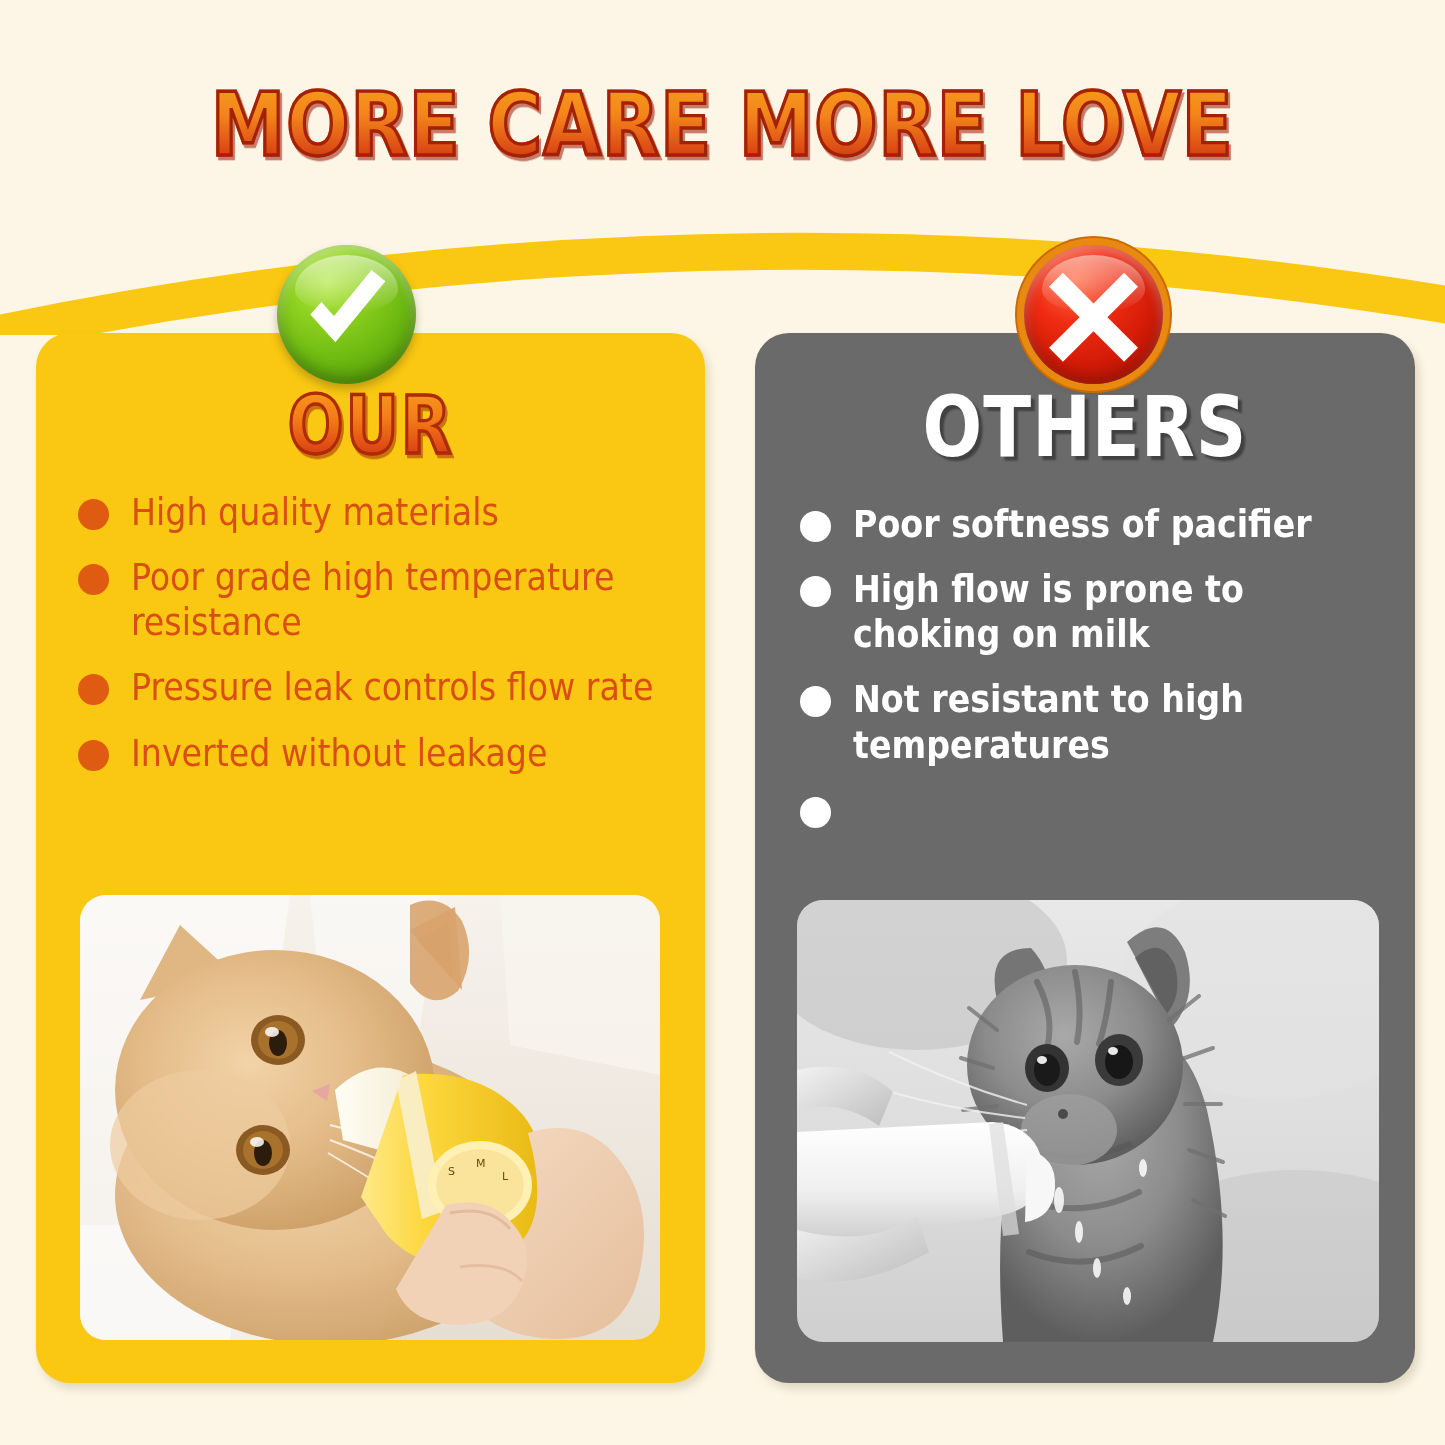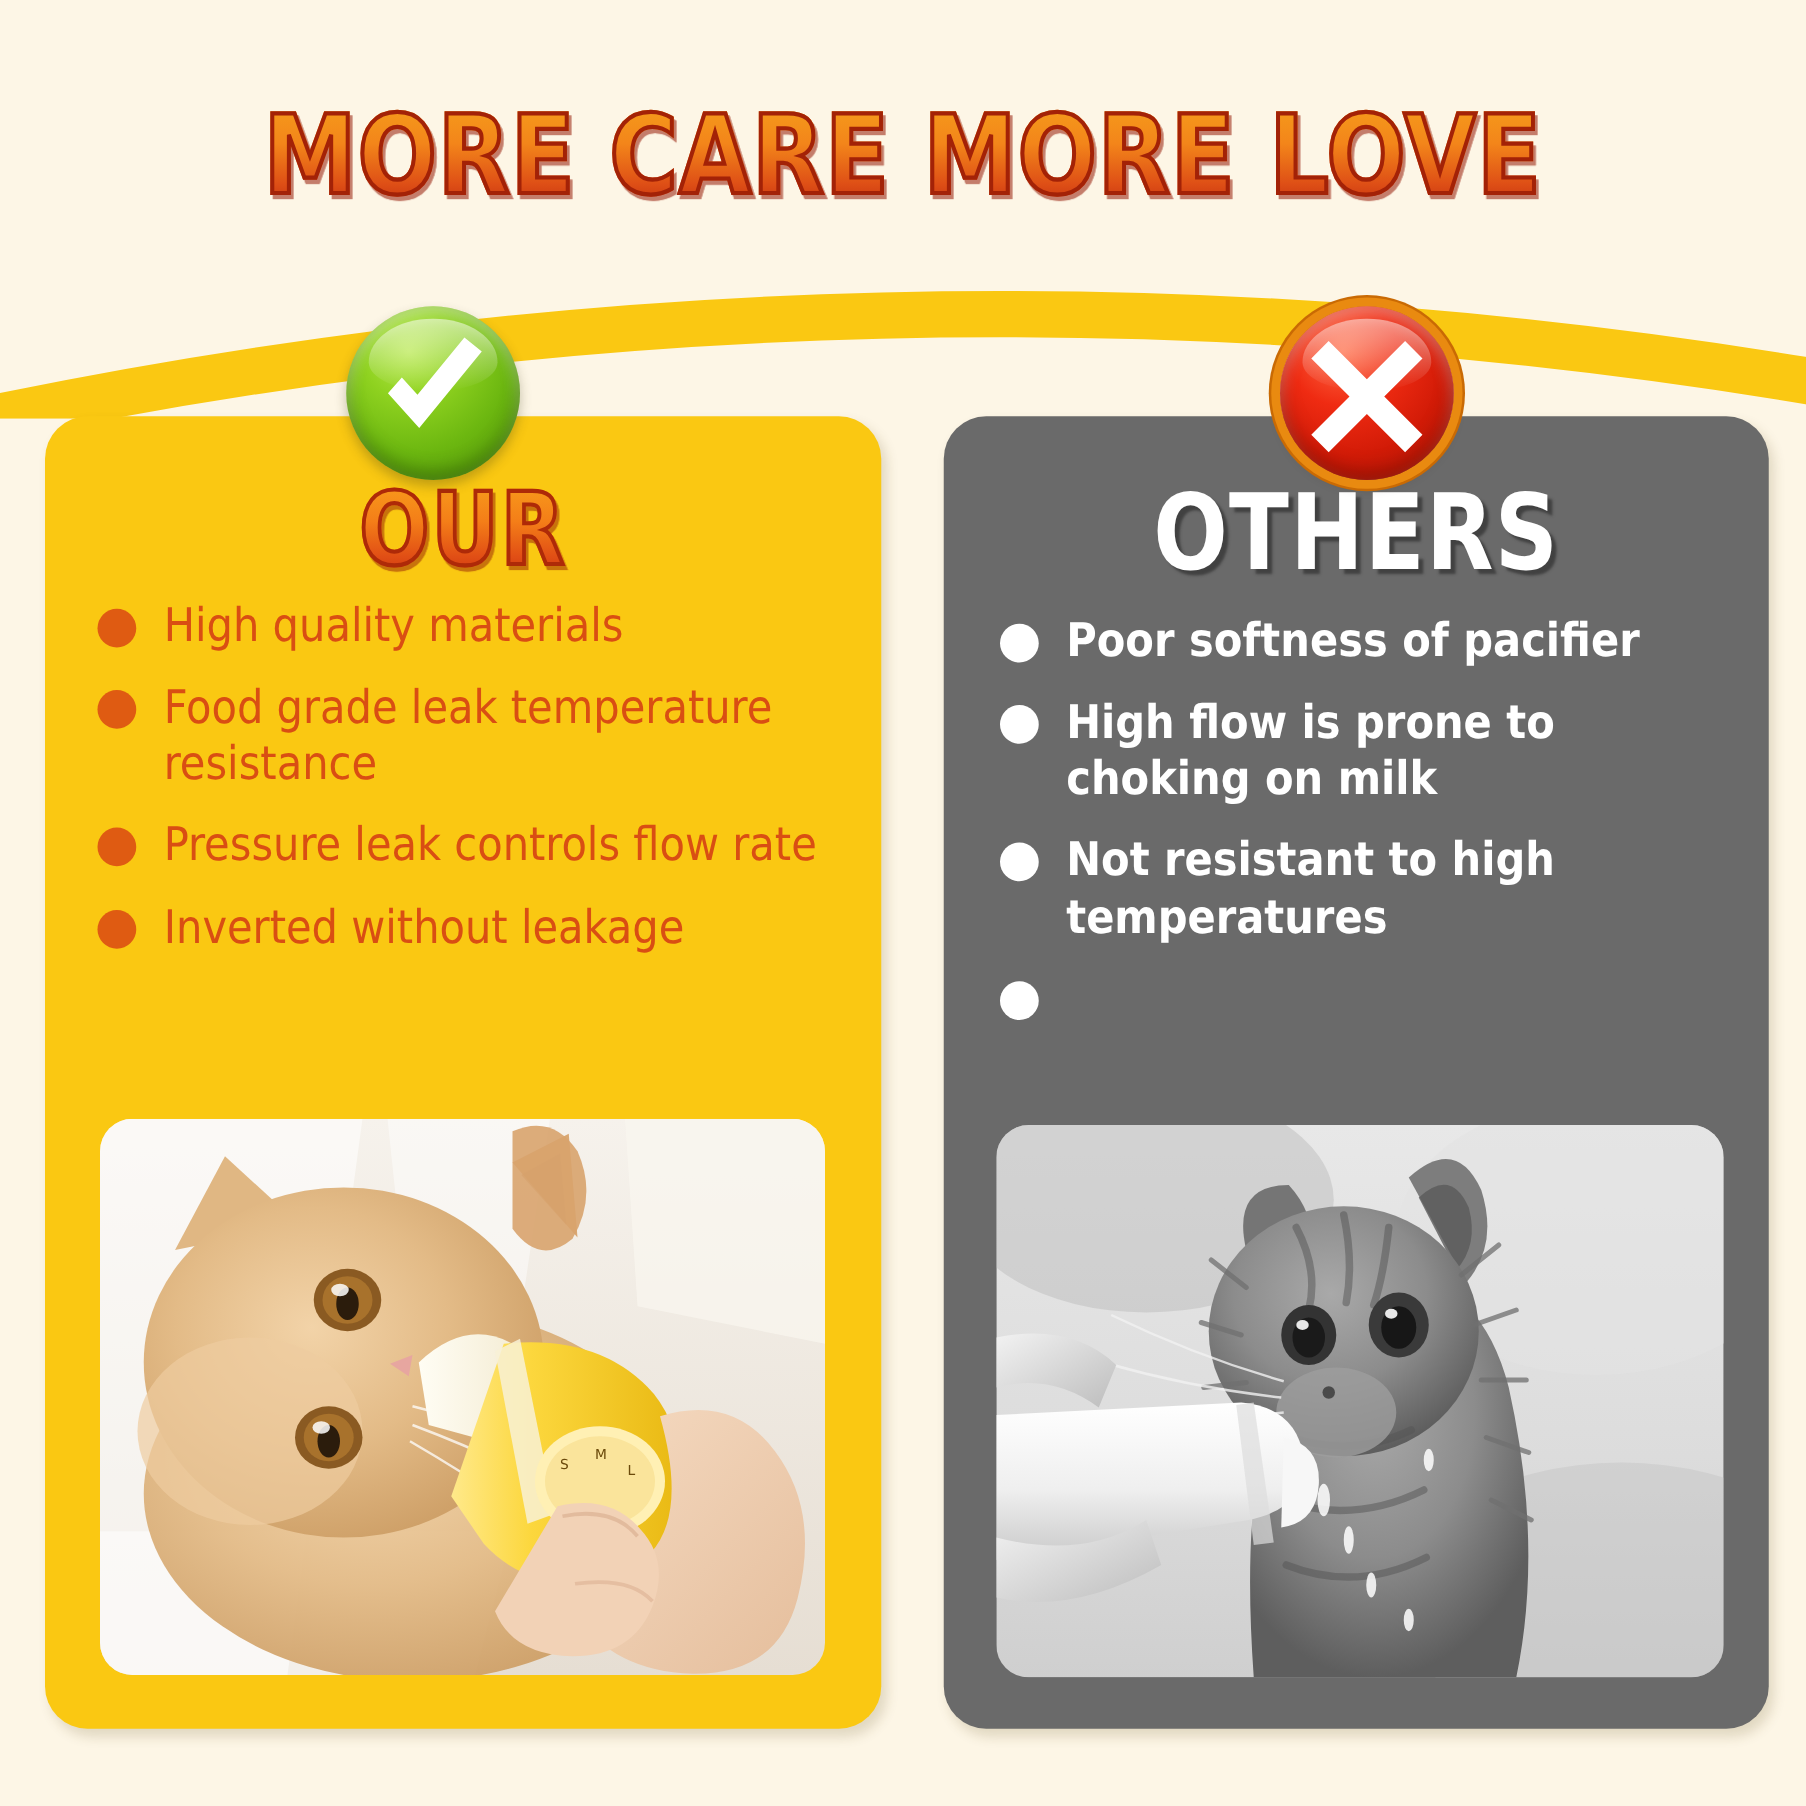--- a/index.html
+++ b/index.html
@@ -103,21 +103,21 @@
     text-align:center;
     font-size:78px;font-weight:bold;letter-spacing:1px;
     font-family:"DejaVu Sans Condensed","Liberation Sans",sans-serif;
     transform:scaleY(1.08);
     color:#FFFFFF;
     text-shadow:4px 4px 2px rgba(40,40,40,.62);
     z-index:4;
   }
 
   
-  .bullet-list{position:absolute;}
+  .bullet-list{position:absolute;margin-top:12px;}
   #our-list{left:78px;top:478px;width:600px;}
   #others-list{left:800px;top:490px;width:600px;}
 
   .bullet-item{
     display:flex;align-items:flex-start;
     margin-bottom:20px;
   }
   .bullet-dot{
     flex:0 0 auto;width:31px;height:31px;border-radius:50%;
     margin-top:9px;margin-right:22px;
@@ -162,21 +162,21 @@
 
 <div id="our-heading">OUR</div>
 
 <div id="our-list" class="bullet-list">
   <div class="bullet-item">
     <span class="bullet-dot"></span>
     <span class="bullet-text">High quality materials</span>
   </div>
   <div class="bullet-item">
     <span class="bullet-dot"></span>
-    <span class="bullet-text">Food grade leak temperature resistance</span>
+    <span class="bullet-text">Poor grade high temperature resistance</span>
   </div>
   <div class="bullet-item">
     <span class="bullet-dot"></span>
     <span class="bullet-text">Pressure leak controls flow rate</span>
   </div>
   <div class="bullet-item">
     <span class="bullet-dot"></span>
     <span class="bullet-text">Inverted without leakage</span>
   </div>
 </div>

